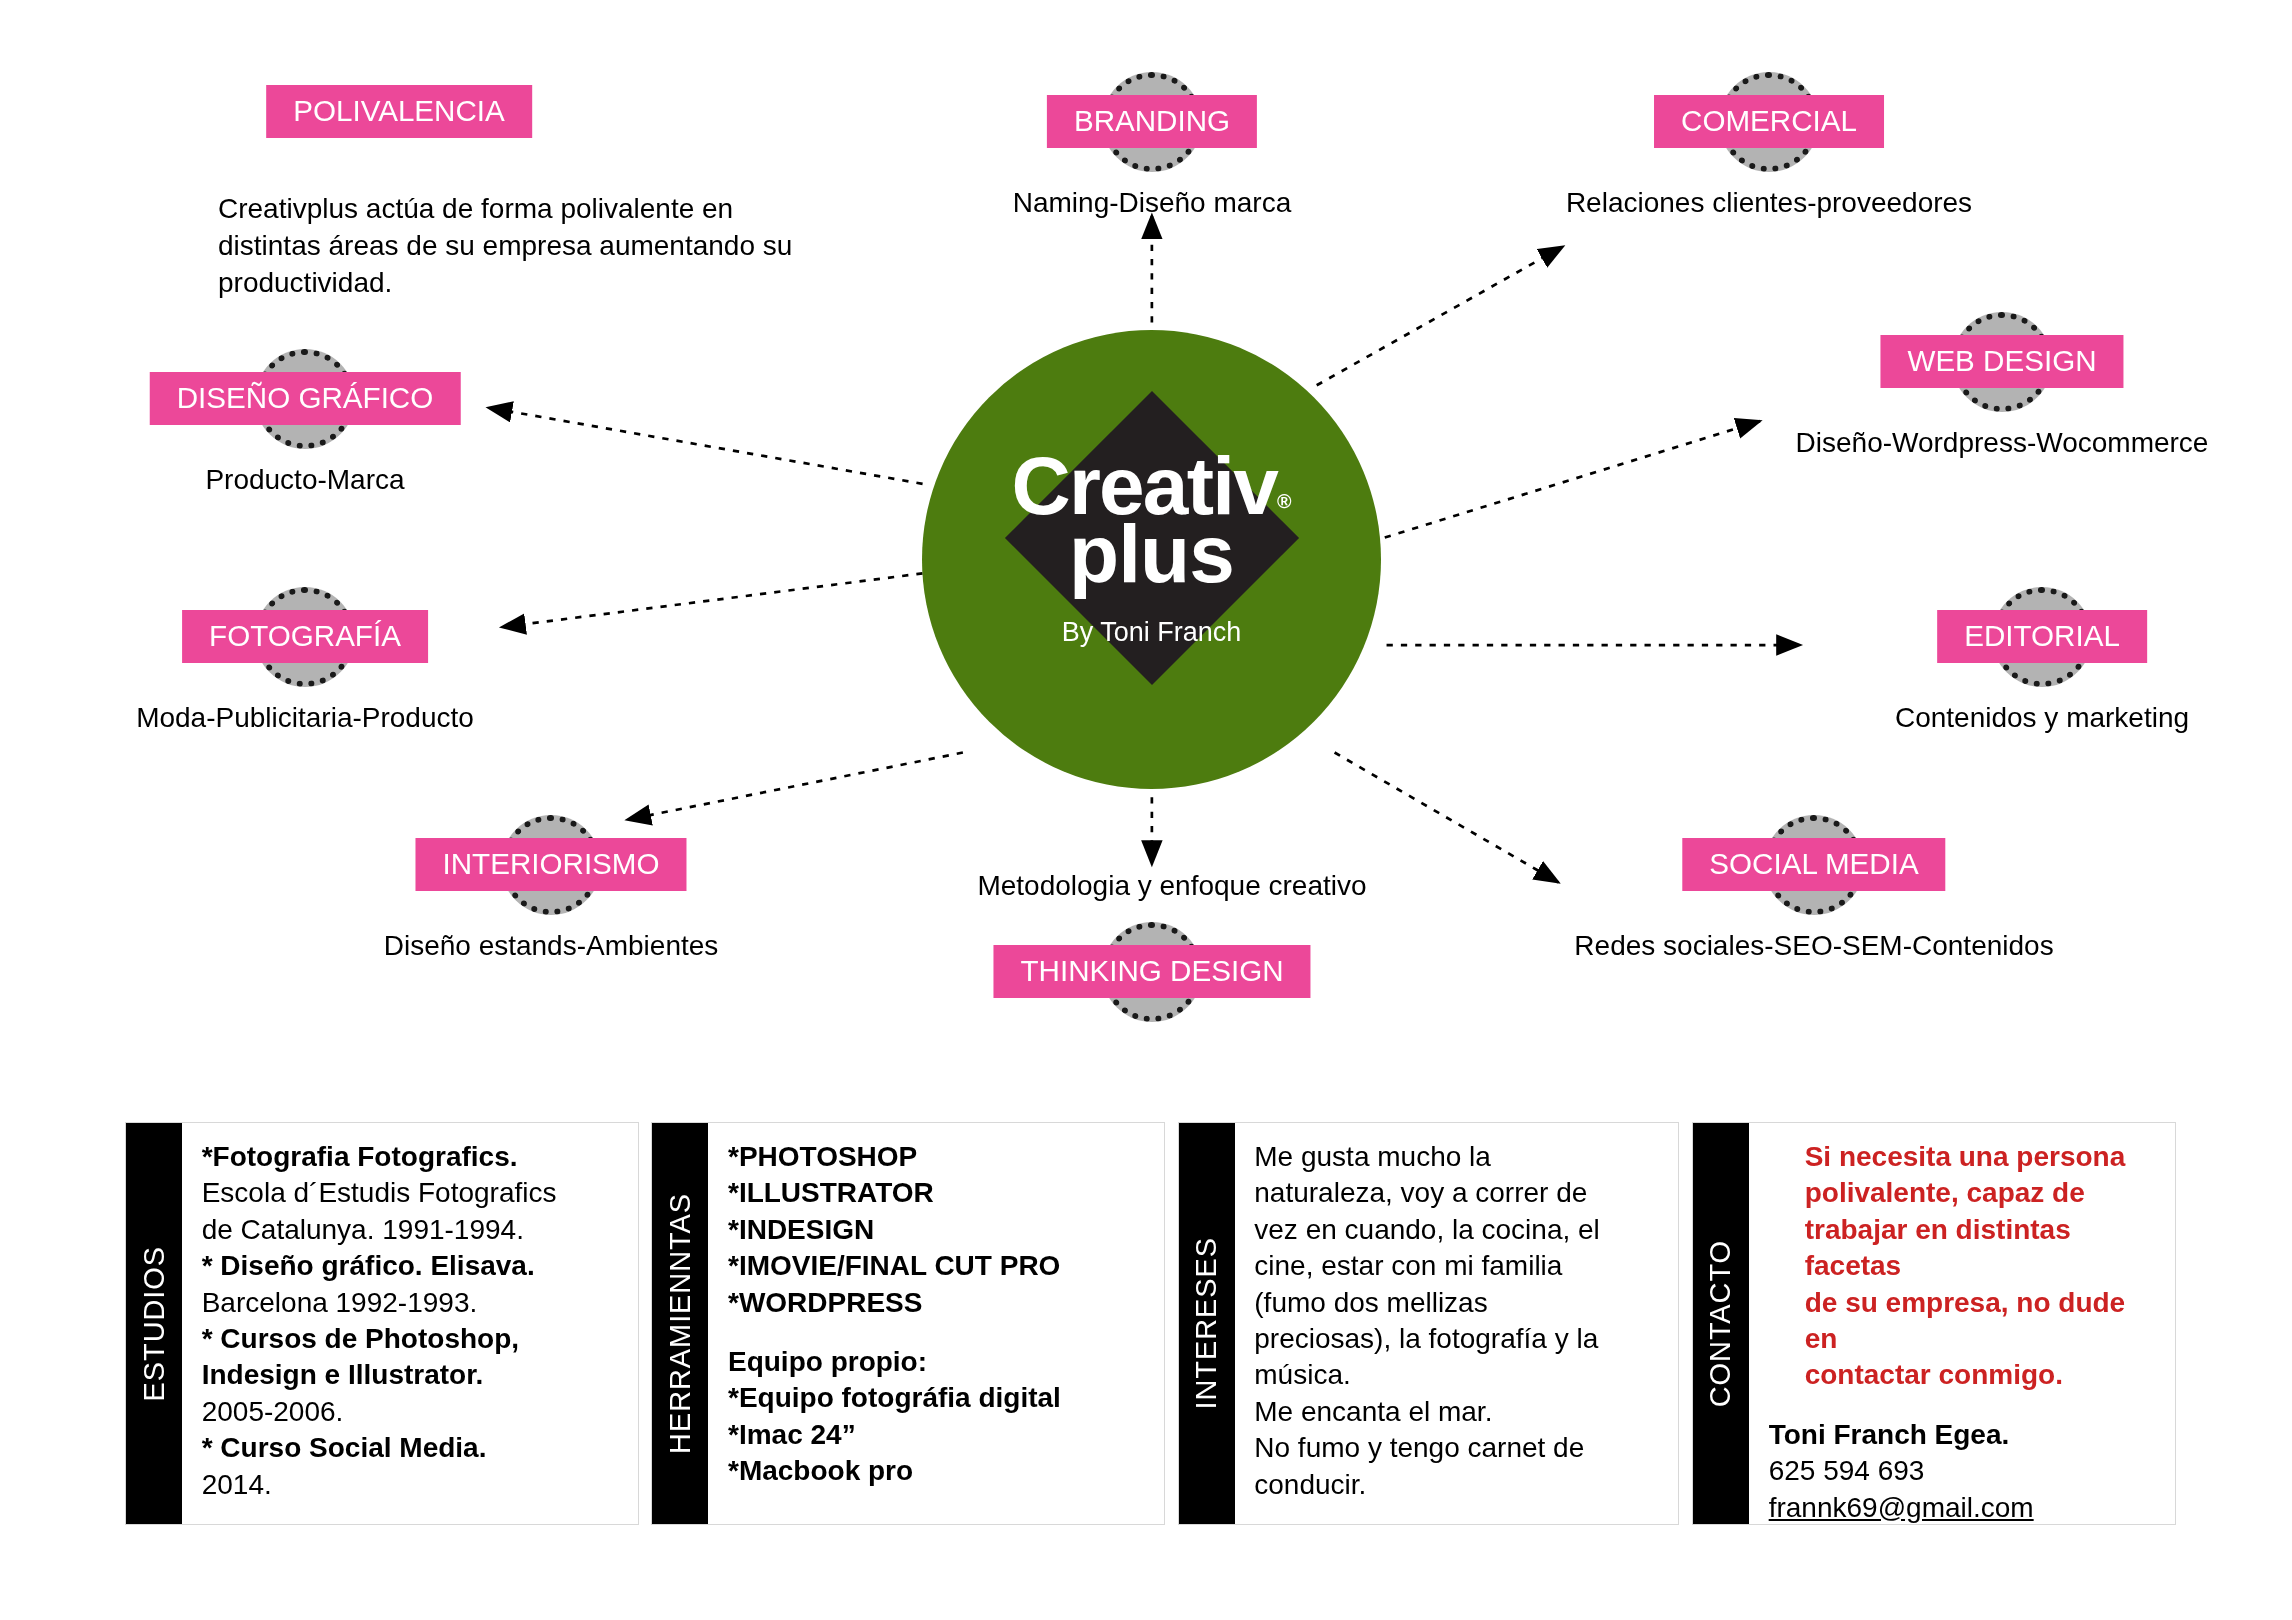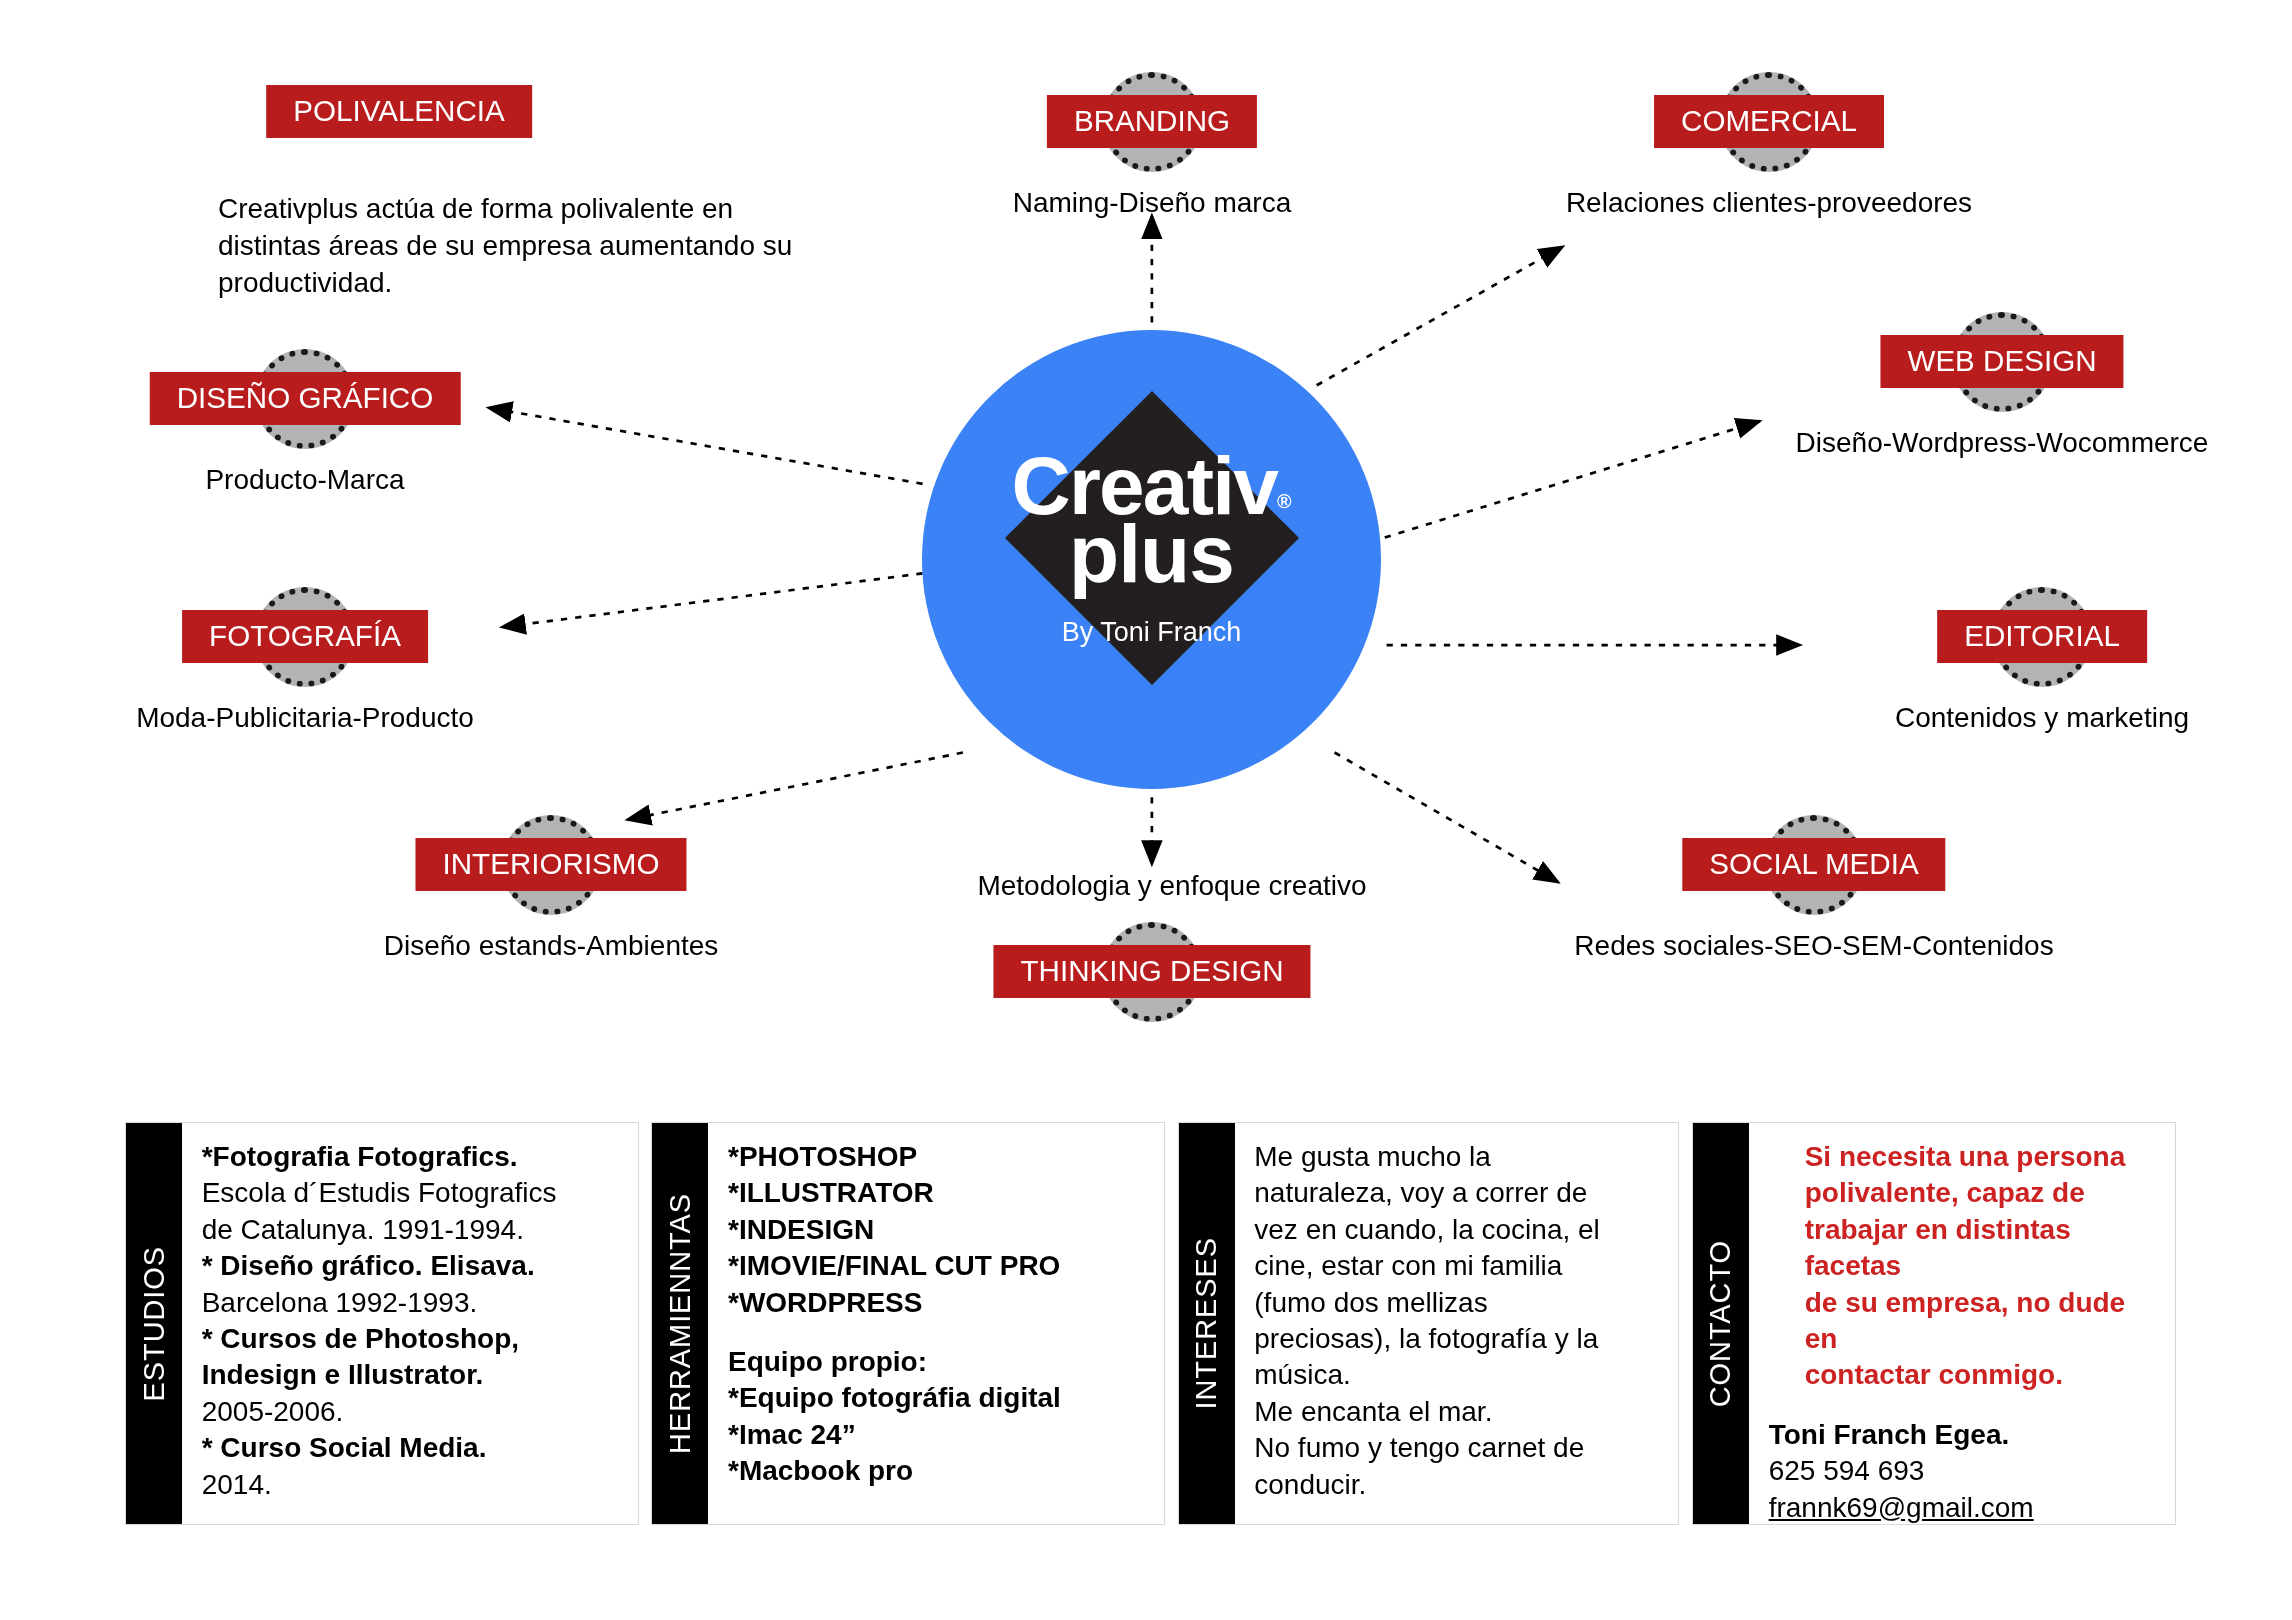--- a/index.html
+++ b/index.html
@@ -31,21 +31,21 @@
   }
 
   
   .logo-circle {
     position: absolute;
     left: 922px;
     top: 330px;
     width: 459px;
     height: 459px;
     border-radius: 50%;
-    background: #3b82f6;
+    background: #4d7c0f;
     display: flex;
     flex-direction: column;
     align-items: center;
     justify-content: center;
   }
   .logo-diamond {
     position: absolute;
     left: 50%;
     top: 208px;
     width: 208px;
@@ -102,21 +102,21 @@
     box-sizing: border-box;
     left: 50%;
     margin-left: -50px;
     top: 0;
   }
   .node .label {
     position: absolute;
     top: 23px;
     left: 50%;
     transform: translateX(-50%);
-    background: #b91c1c;
+    background: #ec4899;
     color: #ffffff;
     font-size: 29.6px;
     padding: 10.7px 27px 12.5px 27px;
     white-space: nowrap;
     line-height: 1;
   }
   .node .sub {
     position: absolute;
     top: 115px;
     left: 50%;

